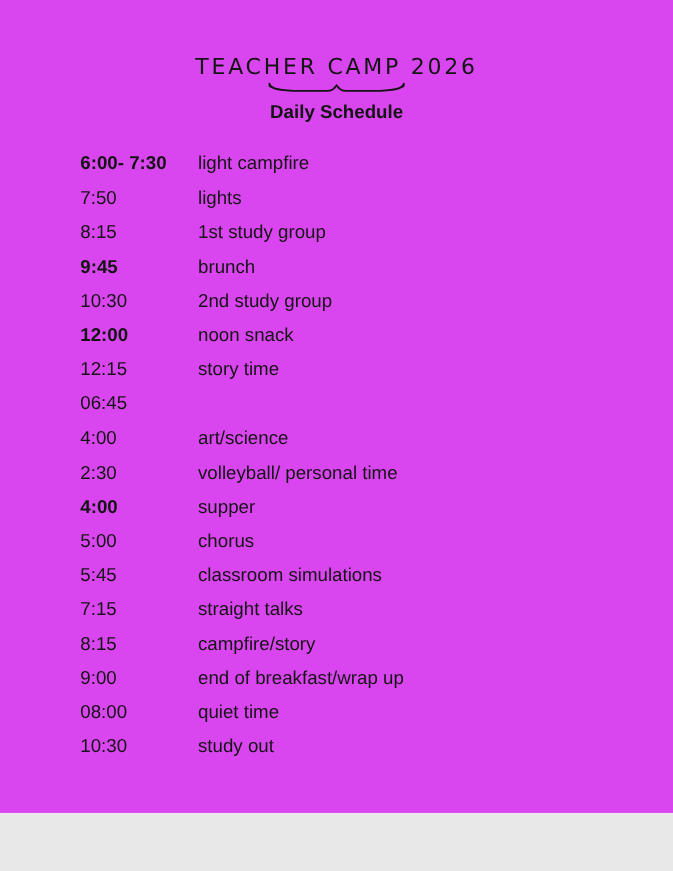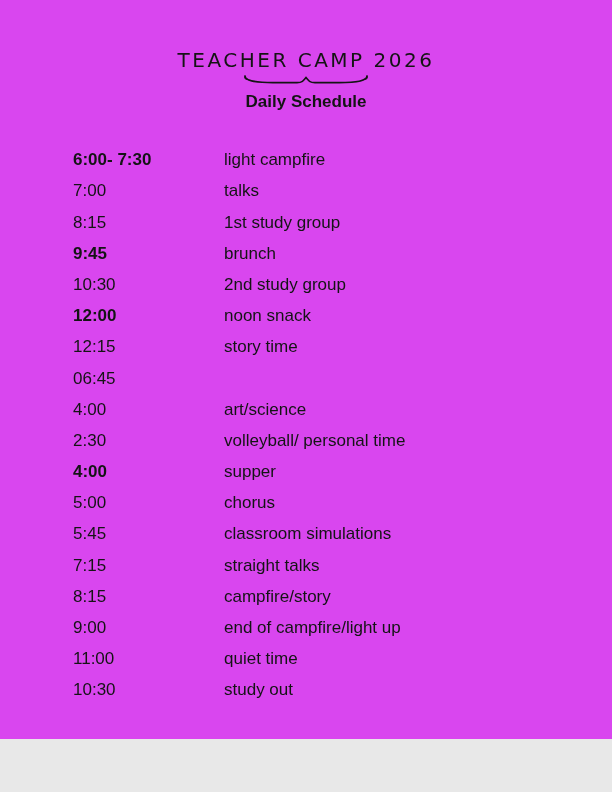--- a/index.html
+++ b/index.html
@@ -47,23 +47,22 @@
     color: #141414;
   }
   .schedule {
     position: absolute;
     top: 139px;
     left: 73px;
     width: 480px;
   }
   .row {
     display: flex;
-    align-items: flex-end;
+    align-items: flex-start;
     height: 31.2px;
-    gap: 44px;
   }
   .time {
     width: 107px;
     flex: 0 0 107px;
     font-size: 17px;
     font-weight: 400;
     white-space: nowrap;
   }
   .activity {
     font-size: 17px;
@@ -88,22 +87,22 @@
   </div>
 
   <div class="doc-subtitle">Daily Schedule</div>
 
   <div class="schedule">
     <div class="row bold">
       <span class="time">6:00- 7:30</span>
       <span class="activity">light campfire</span>
     </div>
     <div class="row">
-      <span class="time">7:00</span>
-      <span class="activity">talks</span>
+      <span class="time">7:50</span>
+      <span class="activity">lights</span>
     </div>
     <div class="row">
       <span class="time">8:15</span>
       <span class="activity">1st study group</span>
     </div>
     <div class="row bold">
       <span class="time">9:45</span>
       <span class="activity">brunch</span>
     </div>
     <div class="row">
@@ -144,24 +143,24 @@
     <div class="row">
       <span class="time">7:15</span>
       <span class="activity">straight talks</span>
     </div>
     <div class="row">
       <span class="time">8:15</span>
       <span class="activity">campfire/story</span>
     </div>
     <div class="row">
       <span class="time">9:00</span>
-      <span class="activity">end of campfire/light up</span>
+      <span class="activity">end of breakfast/wrap up</span>
     </div>
     <div class="row">
-      <span class="time">11:00</span>
+      <span class="time">08:00</span>
       <span class="activity">quiet time</span>
     </div>
     <div class="row">
       <span class="time">10:30</span>
       <span class="activity">study out</span>
     </div>
   </div>
 
 </div>
 

